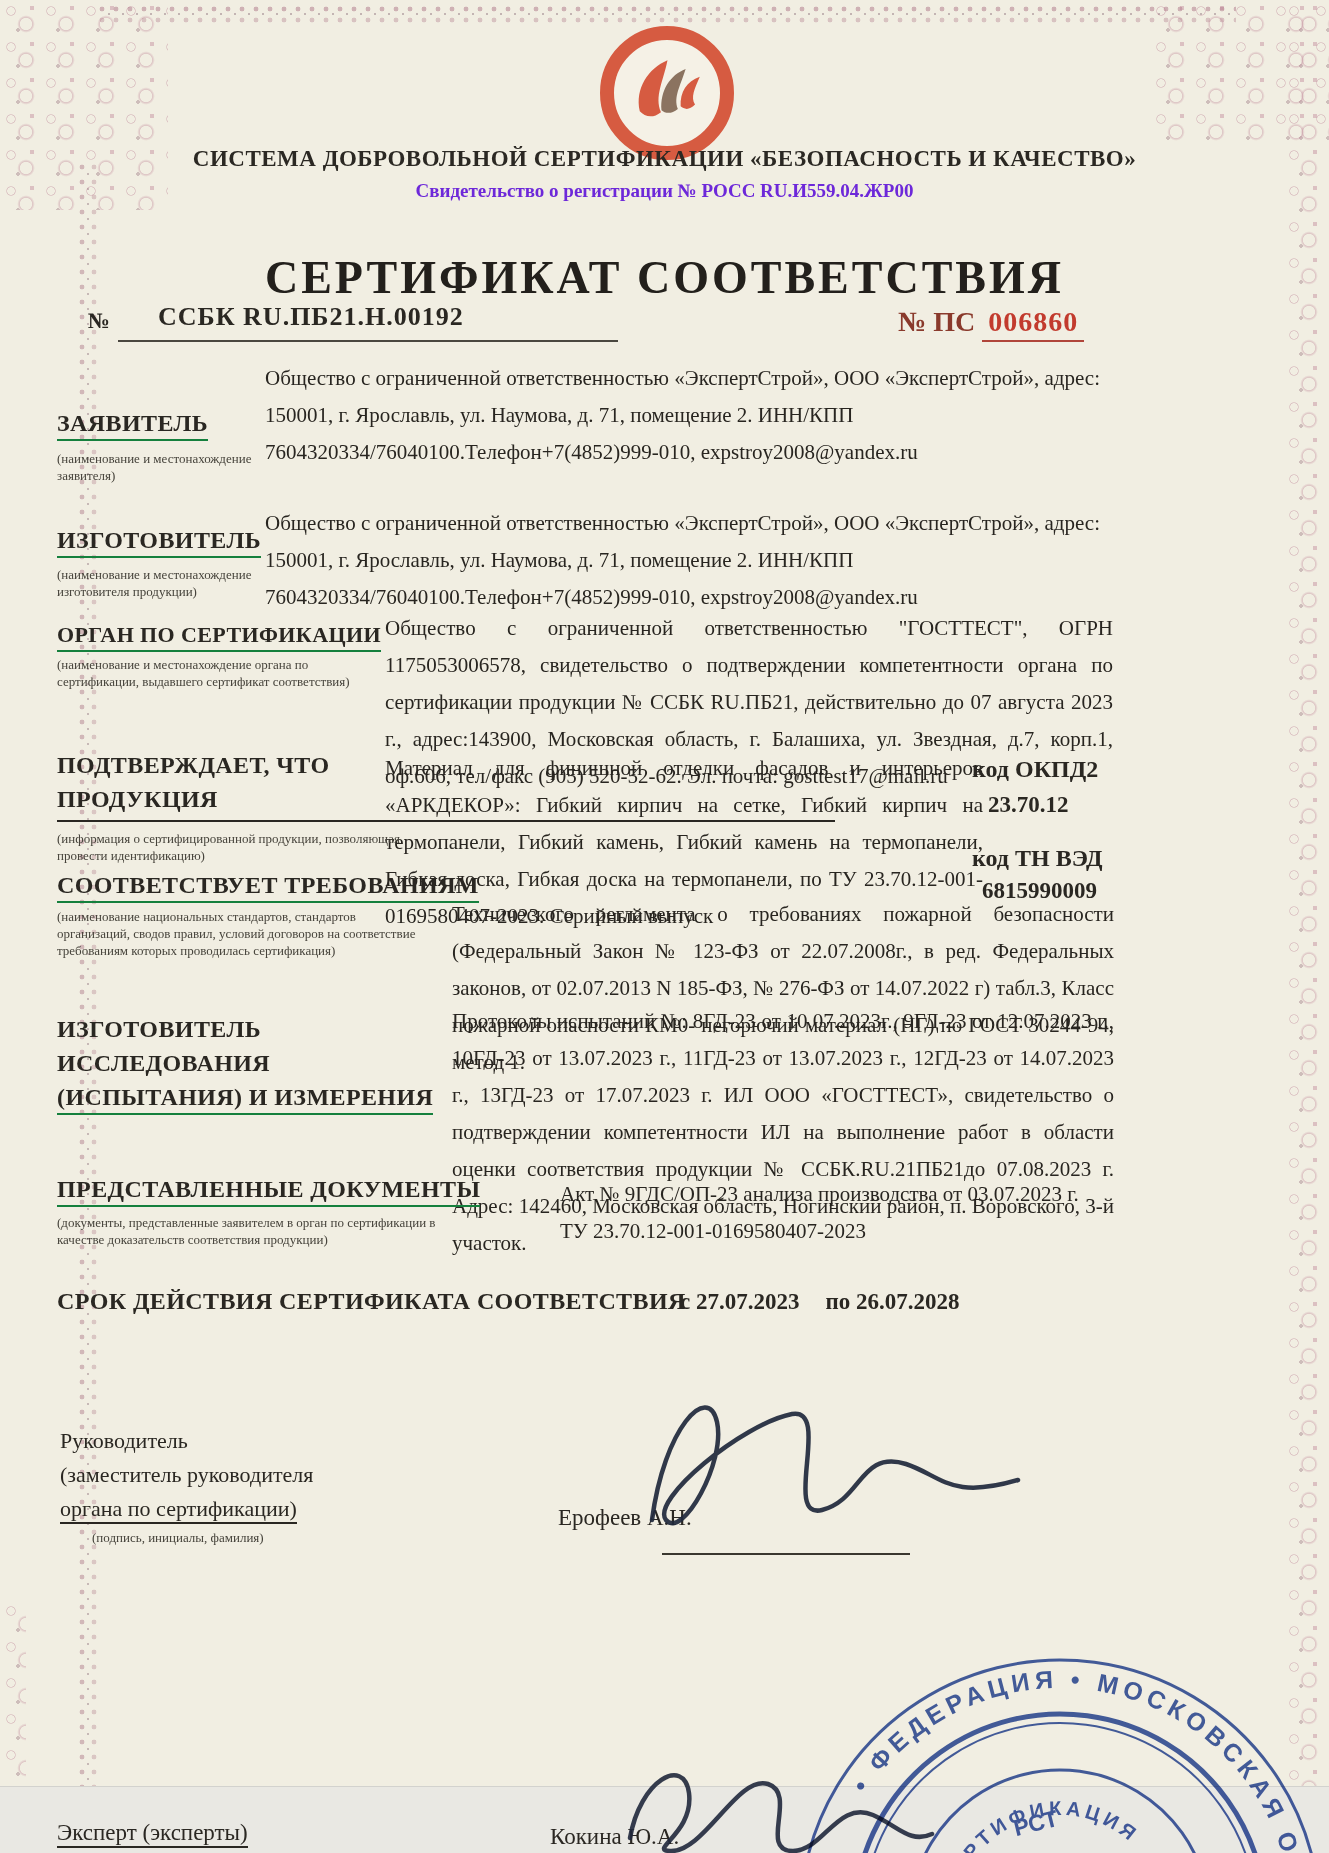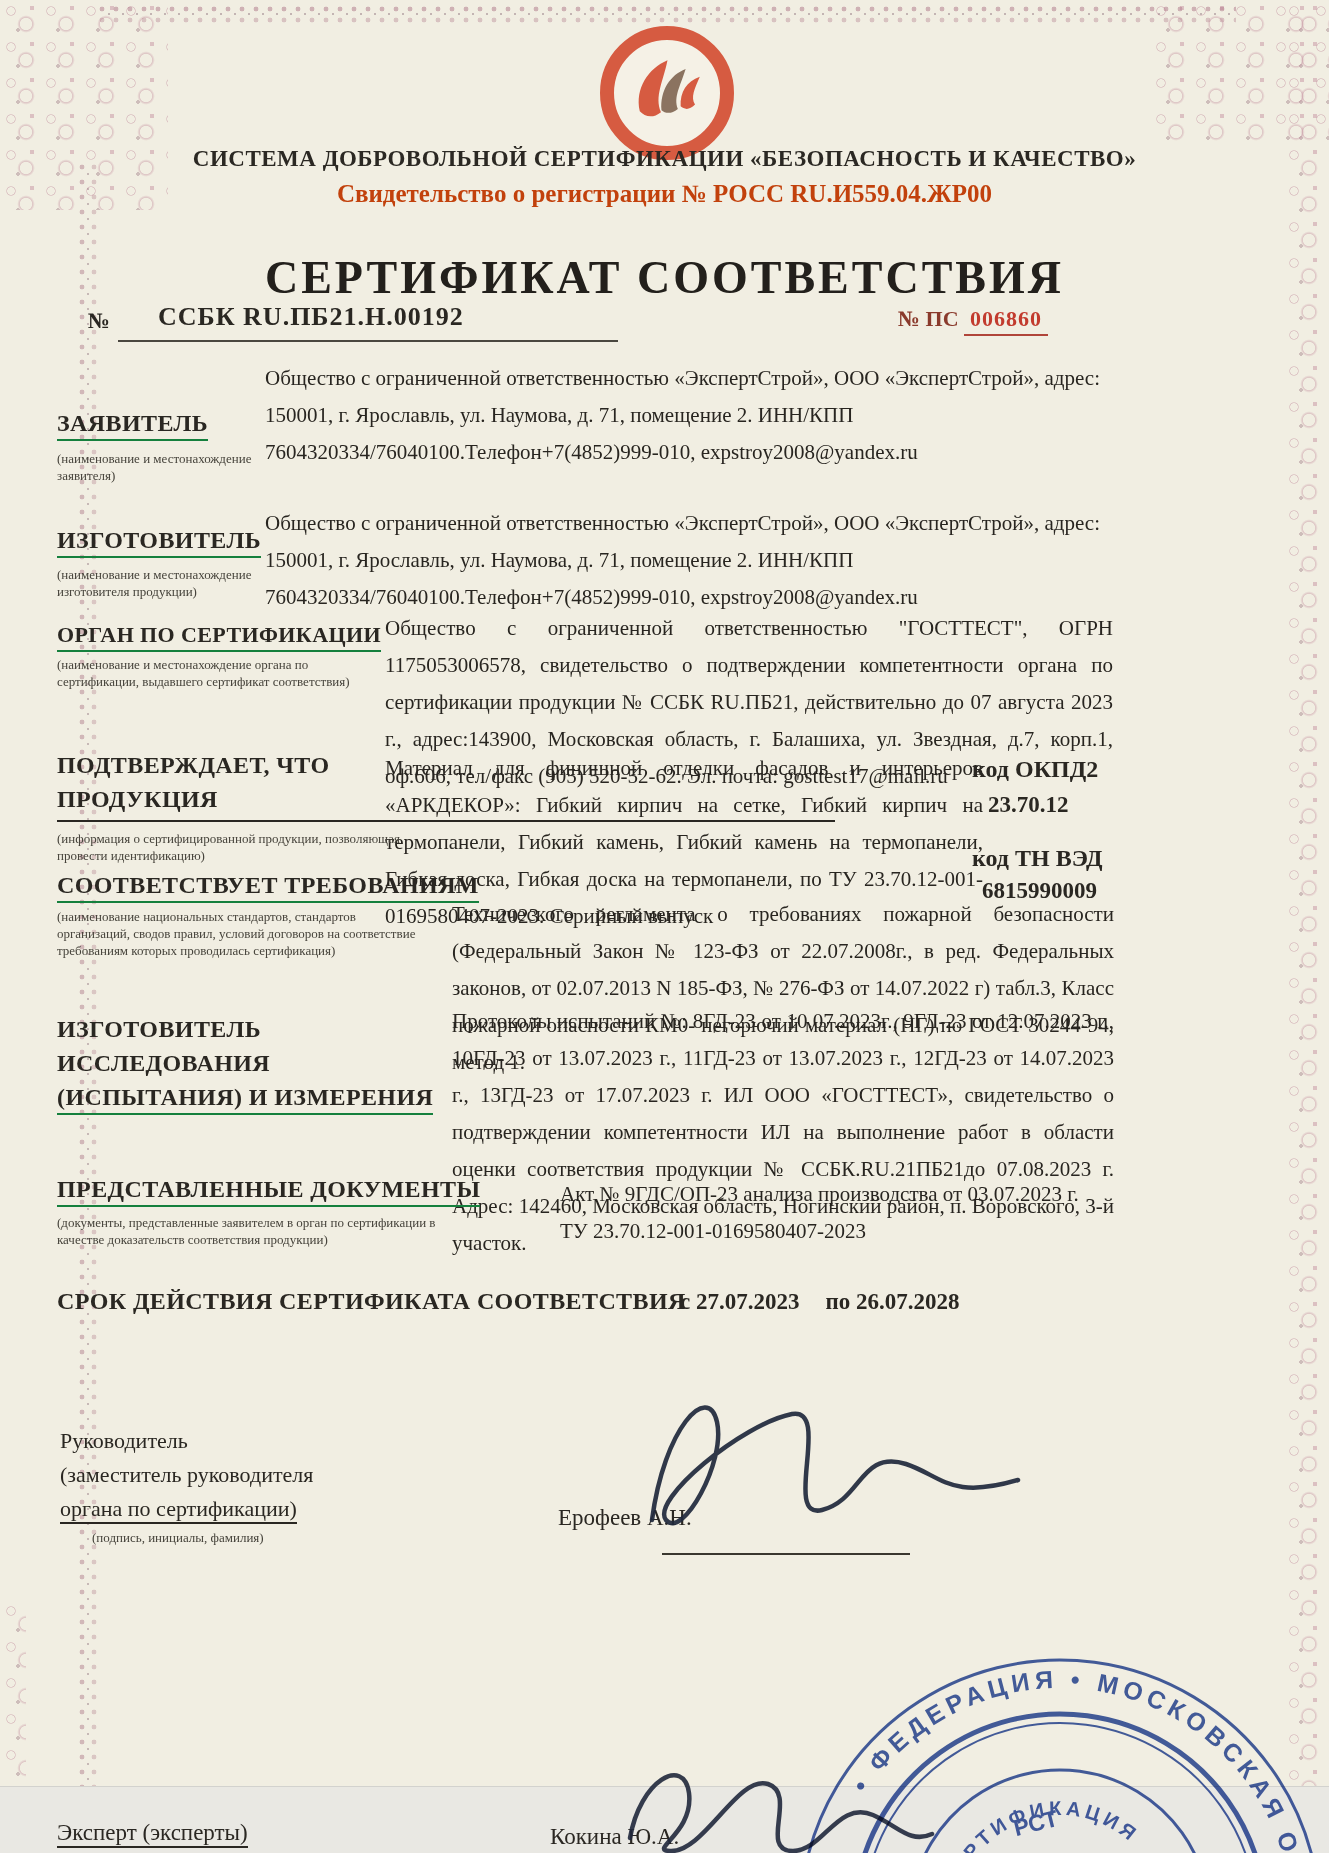--- a/index.html
+++ b/index.html
@@ -34,28 +34,28 @@
       radial-gradient(circle 4px at 32px 8px, rgba(186,122,144,.42) 55%, transparent 62%),
       radial-gradient(circle 3px at 18px 30px, rgba(150,112,124,.40) 55%, transparent 62%);
     background-size:40px 36px; opacity:.95;}
   
   .logo{position:absolute; left:600px; top:26px; width:134px; height:134px; border-radius:50%;
     border:14px solid #d65b41; box-sizing:border-box; background:#f5f1e6;}
   .logo svg{position:absolute; inset:0; width:104px; height:104px;}
   .sys-title{position:absolute; left:0; top:146px; width:100%; text-align:center;
     font-size:23px; font-weight:bold; letter-spacing:.5px; color:#2b2823;}
   .reg-line{position:absolute; left:0; top:180px; width:100%; text-align:center;
-    font-size:25px; font-weight:bold; color:#c2410c;}
+    font-size:19px; font-weight:bold; color:#6d28d9;}
   .doc-title{position:absolute; left:0; top:222px; width:100%; text-align:center;
     font-size:46px; font-weight:bold; letter-spacing:3px; color:#23201c;margin-top:29px;}
   
   .no-sign{position:absolute; left:88px; top:308px; font-size:22px; font-weight:bold;}
   .cert-number{position:absolute; left:158px; top:302px; font-size:26px; font-weight:bold; letter-spacing:1px;}
   .cert-number-line{position:absolute; left:118px; top:340px; width:500px; height:2px; background:#4a473f;}
-  .blank-no{position:absolute; left:898px; top:306px; font-size:22px; font-weight:bold; color:#8a3a2c;}
+  .blank-no{position:absolute; left:898px; top:306px; font-size:28px; font-weight:bold; color:#8a3a2c;}
   .blank-no .num{color:#c23b2e; border-bottom:2px solid #b0453a; padding:0 6px 3px 6px; letter-spacing:1px;}
   
   .sec-label{position:absolute; font-size:24px; font-weight:bold; letter-spacing:.4px;
     border-bottom:2px solid #15803d; padding-bottom:2px; white-space:nowrap;}
   .sec-label.nou{border-bottom:none;}
   .sec-caption{position:absolute; font-size:13px; line-height:17px; color:#46433b;}
   .sec-body{position:absolute; font-size:21px; line-height:37px; color:#282520;}
   .just{text-align:justify;}
   .code-label{position:absolute; font-size:24px; font-weight:bold; white-space:nowrap;}
   .code-value{position:absolute; font-size:23px; font-weight:bold; white-space:nowrap;}

